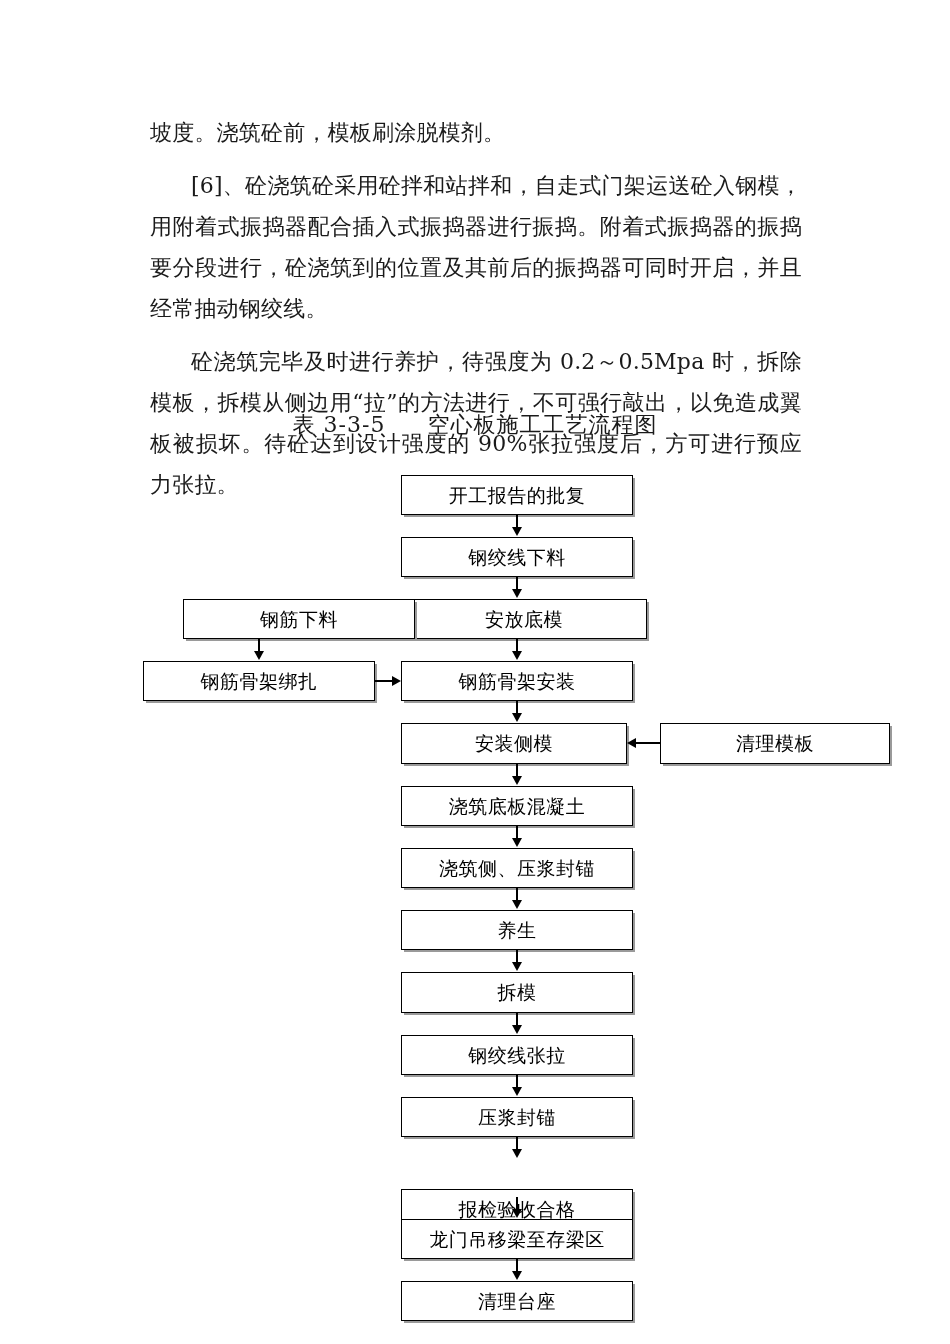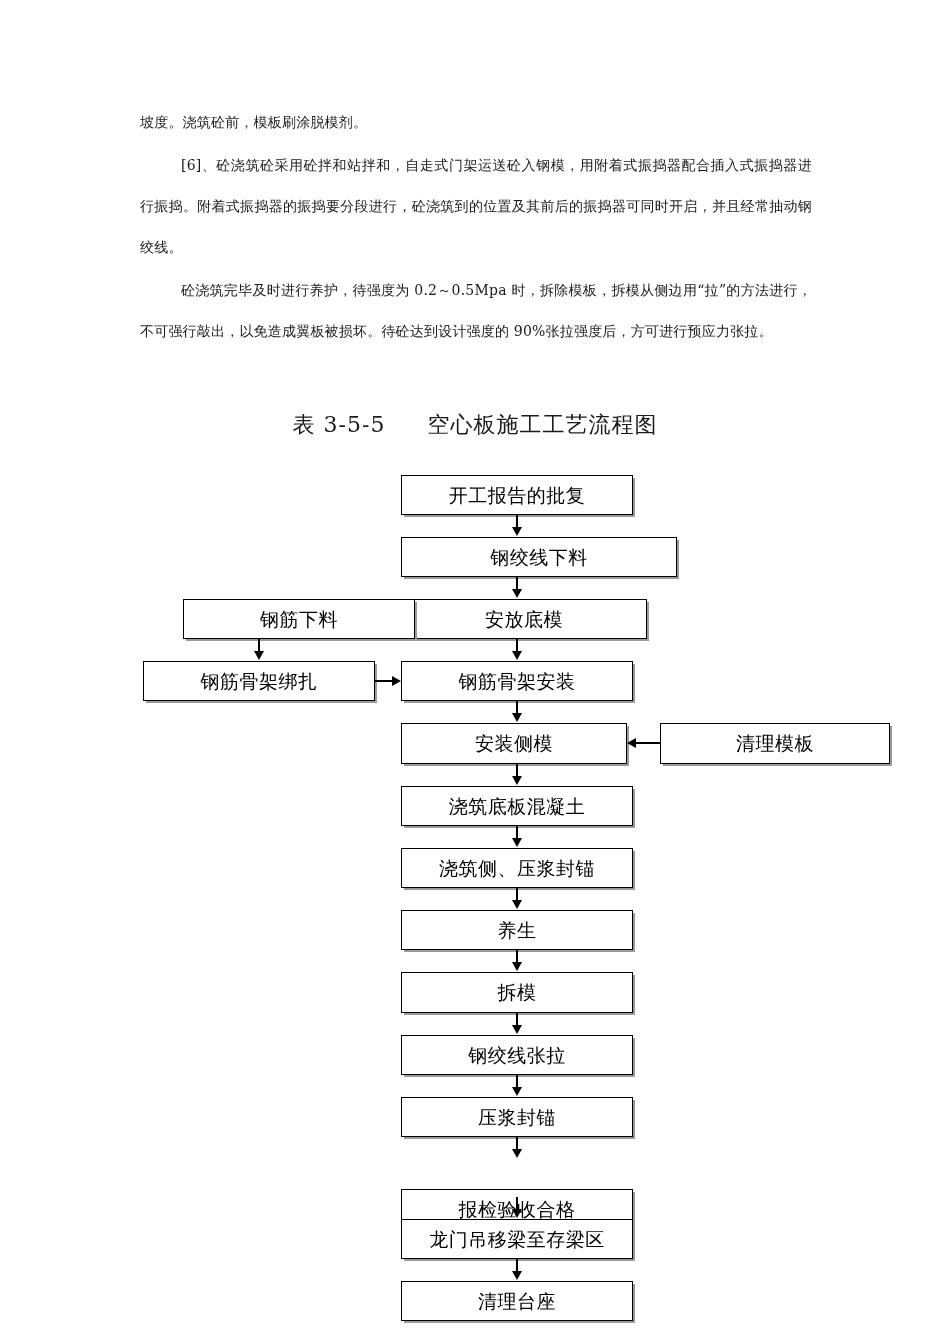--- a/index.html
+++ b/index.html
@@ -24,26 +24,26 @@
   }
 
   
   .body-text {
     position: absolute;
     left: 138px;
     top: 100px;
     width: 676px;
   }
   .para {
-    font-size: 14px;
+    font-size: 22px;
     line-height: 41px;
     text-align: justify;
     text-justify: inter-ideograph;
     letter-spacing: 0.2px;
-    margin: 2px;
+    margin: 12px;
   }
   .para.indent {
     text-indent: 41px;
   }
 
   
   .table-caption {
     position: absolute;
     left: 0;
     top: 410px;
@@ -118,34 +118,34 @@
 
 <div class="page">
 
   <div class="body-text">
     <p class="para">坡度。浇筑砼前，模板刷涂脱模剂。</p>
     <p class="para indent">[6]、砼浇筑砼采用砼拌和站拌和，自走式门架运送砼入钢模，用附着式振捣器配合插入式振捣器进行振捣。附着式振捣器的振捣要分段进行，砼浇筑到的位置及其前后的振捣器可同时开启，并且经常抽动钢绞线。</p>
     <p class="para indent">砼浇筑完毕及时进行养护，待强度为 0.2～0.5Mpa 时，拆除模板，拆模从侧边用“拉”的方法进行，不可强行敲出，以免造成翼板被损坏。待砼达到设计强度的 90%张拉强度后，方可进行预应力张拉。</p>
   </div>
 
   <div class="table-caption">
-    <span>表 3-5-5</span>
+    <span>表 3-3-5</span>
     <span class="cap-gap"></span>
     <span>空心板施工工艺流程图</span>
   </div>
 
   <div class="flow">
 
     <div class="node" style="left:401px; top:475px; width:232px; height:40px;">
       <span>开工报告的批复</span>
     </div>
     <div class="vline" style="left:516px; top:515px; height:13px;"></div>
     <div class="arrow-down" style="left:511.5px; top:527px;"></div>
 
-    <div class="node" style="left:401px; top:537px; width:276px; height:40px;">
+    <div class="node" style="left:401px; top:537px; width:232px; height:40px;">
       <span>钢绞线下料</span>
     </div>
     <div class="vline" style="left:516px; top:577px; height:13px;"></div>
     <div class="arrow-down" style="left:511.5px; top:589px;"></div>
 
     <div class="node" style="left:401px; top:599px; width:246px; height:40px;">
       <span>安放底模</span>
     </div>
     <div class="vline" style="left:516px; top:639px; height:13px;"></div>
     <div class="arrow-down" style="left:511.5px; top:651px;"></div>

